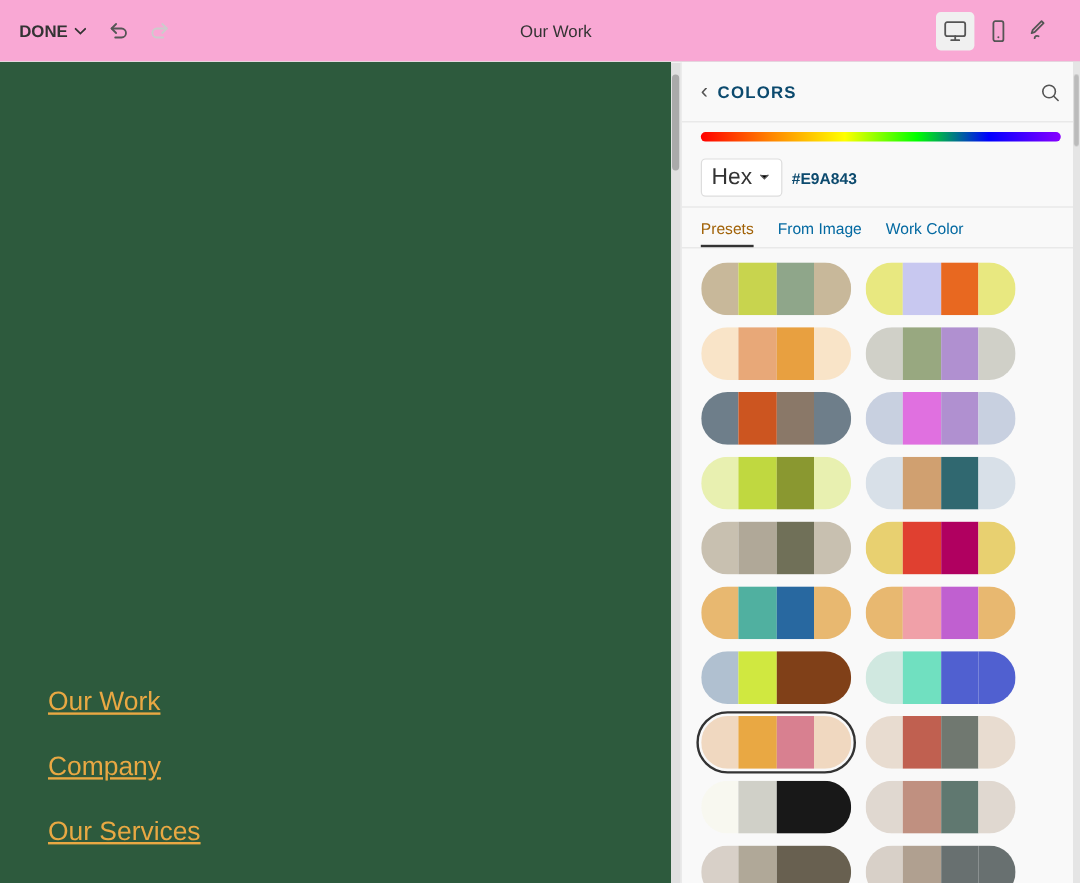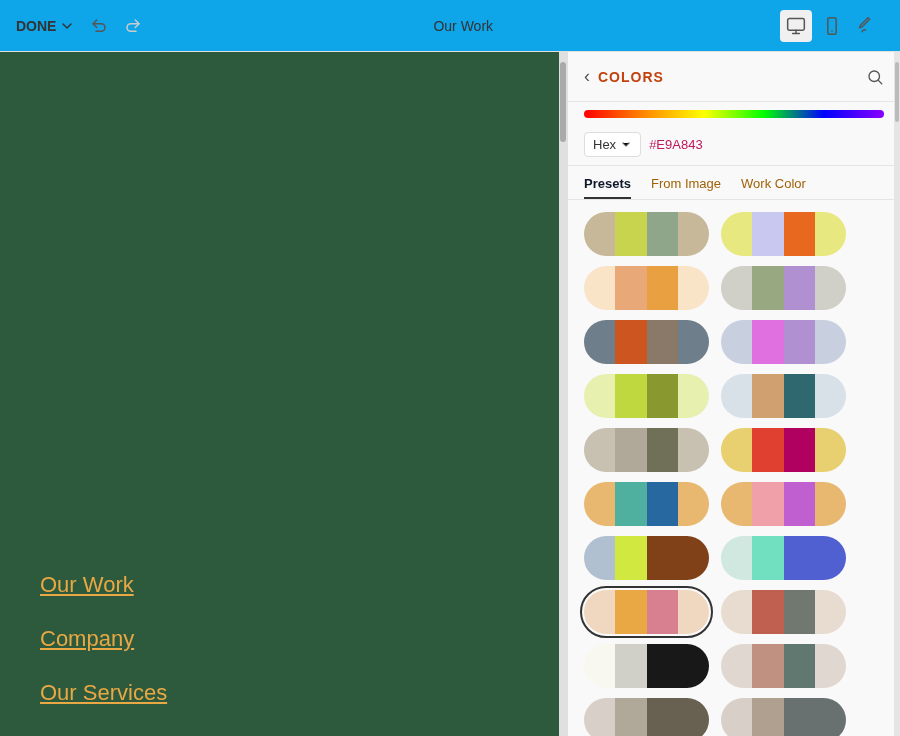--- a/index.html
+++ b/index.html
@@ -1,21 +1,21 @@
 <!DOCTYPE html>
 <html><head>
   <meta charset="utf-8">
   <style>
     * { margin: 0; padding: 0; box-sizing: border-box; }
     body { width: 900px; height: 736px; font-family: -apple-system, BlinkMacSystemFont, 'Segoe UI', sans-serif; overflow: hidden; display: flex; flex-direction: column; }
 
     
     .toolbar {
       height: 52px;
-      background: #0ea5e9;
+      background: #f9a8d4;
       border-bottom: 1px solid #e0e0e0;
       display: flex;
       align-items: center;
       padding: 12px 16px;
       gap: 12px;
       flex-shrink: 0;
     }
     .toolbar-done {
       display: flex;
       align-items: center;
@@ -175,21 +175,21 @@
       border-bottom: 1px solid #e5e5e5;
     }
     .colors-header-left {
       display: flex;
       align-items: center;
       gap: 8px;
     }
     .colors-title {
       font-size: 14px;
       font-weight: 700;
-      color: #c2410c;
+      color: #0c4a6e;
       letter-spacing: 1px;
     }
 
     
     .gradient-bar-container {
       padding: 8px 16px 6px;
     }
     .gradient-bar {
       height: 8px;
       border-radius: 4px;
@@ -202,51 +202,51 @@
       display: flex;
       align-items: center;
       padding: 8px 16px;
       gap: 8px;
       border-bottom: 1px solid #e5e5e5;
     }
     .hex-select {
       display: flex;
       align-items: center;
       gap: 4px;
-      font-size: 13px;
+      font-size: 19px;
       color: #333;
       cursor: pointer;
       padding: 4px 8px;
       border: 1px solid #ddd;
       border-radius: 4px;
       background: #fff;
     }
     .hex-value {
       font-size: 13px;
-      color: #be185d;
-      font-weight: 400;
+      color: #0c4a6e;
+      font-weight: 700;
     }
 
     
     .color-tabs {
       display: flex;
       padding: 10px 16px 0;
       gap: 20px;
       border-bottom: 1px solid #e5e5e5;
     }
     .color-tab {
       font-size: 13px;
-      color: #a16207;
+      color: #0369a1;
       cursor: pointer;
       padding-bottom: 8px;
       position: relative;
     }
     .color-tab.active {
-      color: #0f172a;
-      font-weight: 700;
+      color: #a16207;
+      font-weight: 400;
     }
     .color-tab.active::after {
       content: '';
       position: absolute;
       bottom: 0;
       left: 0;
       right: 0;
       height: 2px;
       background: #333;
     }

